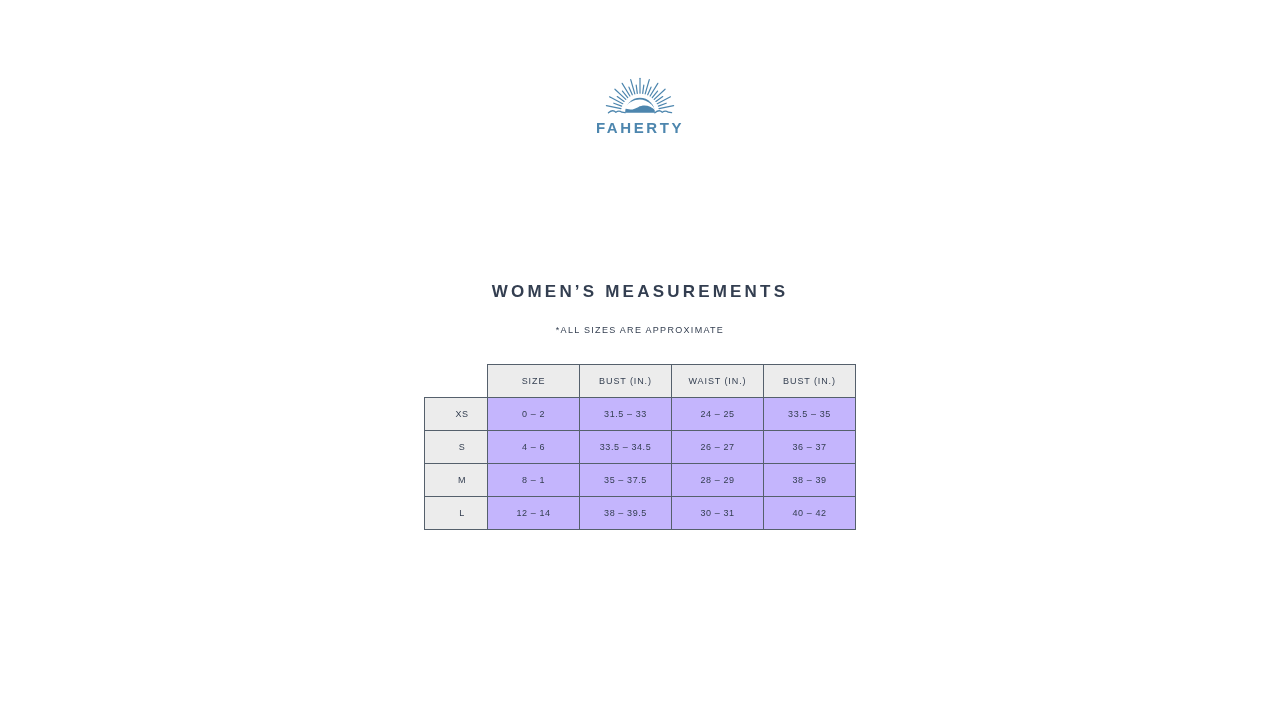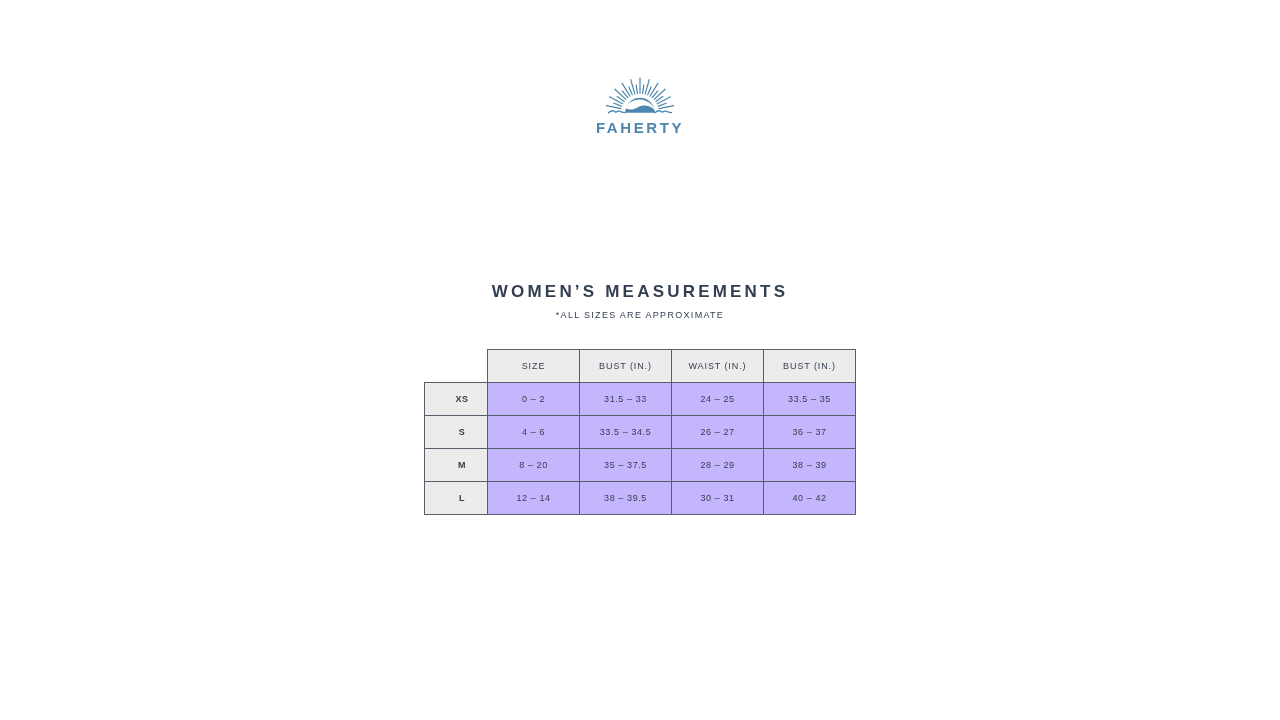--- a/index.html
+++ b/index.html
@@ -40,21 +40,21 @@
   }
   .title {
     margin: 146px 0 0 0;
     font-size: 17px;
     font-weight: 600;
     letter-spacing: 3.2px;
     line-height: 20px;
     text-align: right;
   }
   .subtitle {
-    margin-top: 8px;
+    margin-top: 23px;
     font-size: 9px;
     letter-spacing: 1.3px;
     line-height: 11px;
     text-align: left;
   }
   table.size-chart {
     margin-top: 28px;
     border-collapse: collapse;
     table-layout: fixed;
   }
@@ -74,21 +74,21 @@
     background: var(--table-header-bg);
     font-weight: normal;
     letter-spacing: 0.9px;
   }
   .size-chart thead th.corner {
     background: transparent;
     border: none;
   }
   .size-chart tbody th.rowlabel {
     background: var(--table-header-bg);
-    font-weight: bold;
+    font-weight: normal;
     padding-left: 16px;
   }
   .size-chart tbody td {
     background: #c4b5fd;
     font-weight: normal;
   }
 </style>
 </head>
 <body>
 
@@ -158,21 +158,21 @@
         </tr>
         <tr>
           <th class="rowlabel">S</th>
           <td>4 – 6</td>
           <td>33.5 – 34.5</td>
           <td>26 – 27</td>
           <td>36 – 37</td>
         </tr>
         <tr>
           <th class="rowlabel">M</th>
-          <td>8 – 20</td>
+          <td>8 – 1</td>
           <td>35 – 37.5</td>
           <td>28 – 29</td>
           <td>38 – 39</td>
         </tr>
         <tr>
           <th class="rowlabel">L</th>
           <td>12 – 14</td>
           <td>38 – 39.5</td>
           <td>30 – 31</td>
           <td>40 – 42</td>

